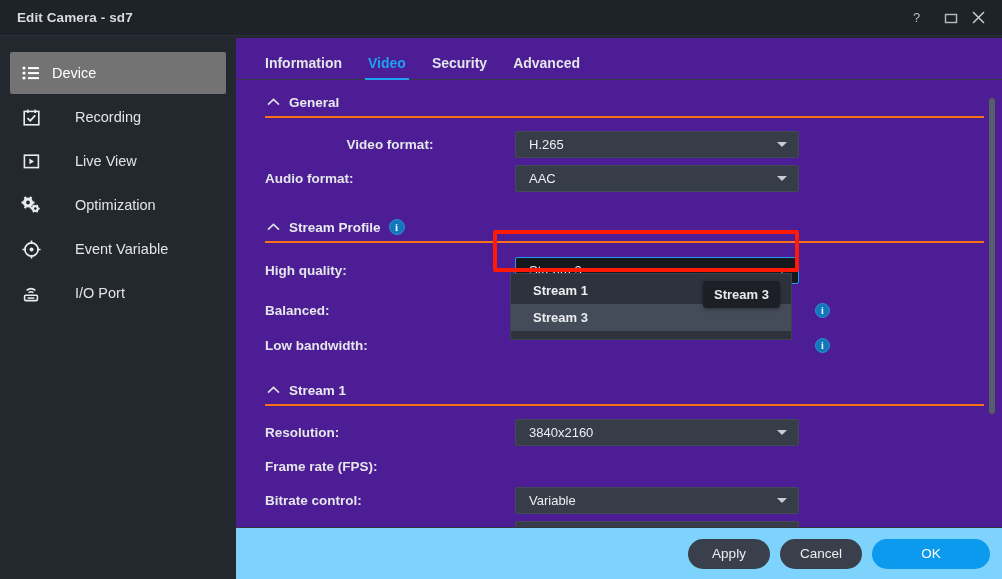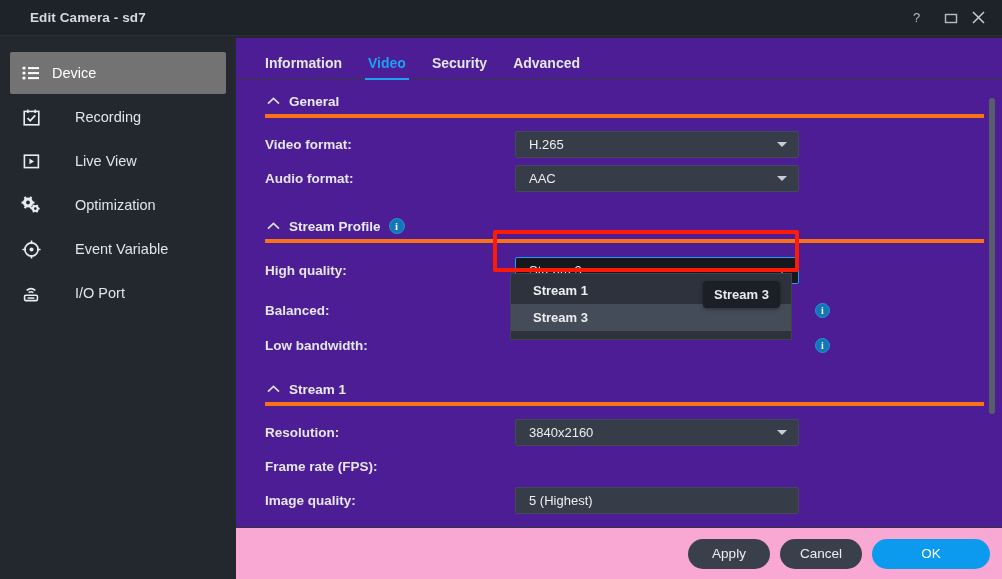--- a/index.html
+++ b/index.html
@@ -17,21 +17,21 @@
 
   
   .titlebar {
     position: absolute; left: 0; top: 0;
     width: 1002px; height: 36px;
     background: #1e2229;
     display: flex; align-items: center;
     border-bottom: 1px solid #2b2f37;
   }
   .title-text {
-    margin-left: 30px;
+    margin-left: 17px;
     font-size: 13.5px; font-weight: bold;
     color: #d8dade;
     letter-spacing: .1px;
   }
   .win-btns {
     margin-left: auto; display: flex; align-items: center;
     height: 36px;
   }
   .win-btn {
     width: 33px; height: 36px;
@@ -99,21 +99,21 @@
     position: relative;
     height: 449px;
     padding: 0 0 0 0;
     overflow: hidden;
   }
 
   .section-head {
     display: flex; align-items: center;
     height: 26px;
     margin: 12px 18px 0 29px;
-    border-bottom: 4px solid #f97316;
+    border-bottom: 2px solid #f97316;
     padding-bottom: 4px;
   }
   .caret {
     width: 16px; height: 16px; margin-right: 8px;
     display: flex; align-items: center; justify-content: center;
   }
   .section-title {
     font-size: 13.5px; font-weight: bold; color: #e8eaee;
   }
   .info-dot {
@@ -219,21 +219,21 @@
     left: 1px; top: 18px;
     width: 6px; height: 316px;
     background: #585e69;
     border-radius: 3px;
   }
 
   
   .footer {
     position: absolute; left: 236px; top: 527px;
     width: 766px; height: 52px;
-    background: #f9a8d4;
+    background: #7dd3fc;
     border-top: 1px solid #31353e;
     display: flex; align-items: center; justify-content: flex-end;
     padding-right: 12px;
   }
   .btn {
     height: 30px; min-width: 82px;
     border-radius: 15px;
     display: flex; align-items: center; justify-content: center;
     font-size: 13.5px; color: #eceef1;
     background: #3a404b;
@@ -369,21 +369,21 @@
 
       <div class="section-head">
         <span class="caret">
           <svg width="13" height="8" viewBox="0 0 13 8">
               <path d="M1 6.6 L6.5 1.4 L12 6.6" stroke="#dcdee2" stroke-width="1.7" fill="none"></path>
             </svg>
         </span>
         <span class="section-title">General</span>
       </div>
 
-      <div class="row" style="margin-top:9px;">
+      <div class="row" style="margin-top:9px;text-align:center;">
         <div class="row-label">Video format:</div>
         <div class="select">
           <span>H.265</span>
           <span class="arrow"></span>
         </div>
       </div>
 
       <div class="row">
         <div class="row-label">Audio format:</div>
         <div class="select">
@@ -436,20 +436,27 @@
         <div class="select">
           <span>3840x2160</span>
           <span class="arrow"></span>
         </div>
       </div>
 
       <div class="row">
         <div class="row-label">Frame rate (FPS):</div>
       </div>
 
+      <div class="row">
+        <div class="row-label">Bitrate control:</div>
+        <div class="select">
+          <span>Variable</span>
+          <span class="arrow"></span>
+        </div>
+      </div>
 
       <div class="row">
         <div class="row-label">Image quality:</div>
         <div class="select">
           <span>5 (Highest)</span>
 
         </div>
       </div>
 
       <div class="scrollbar-track">

